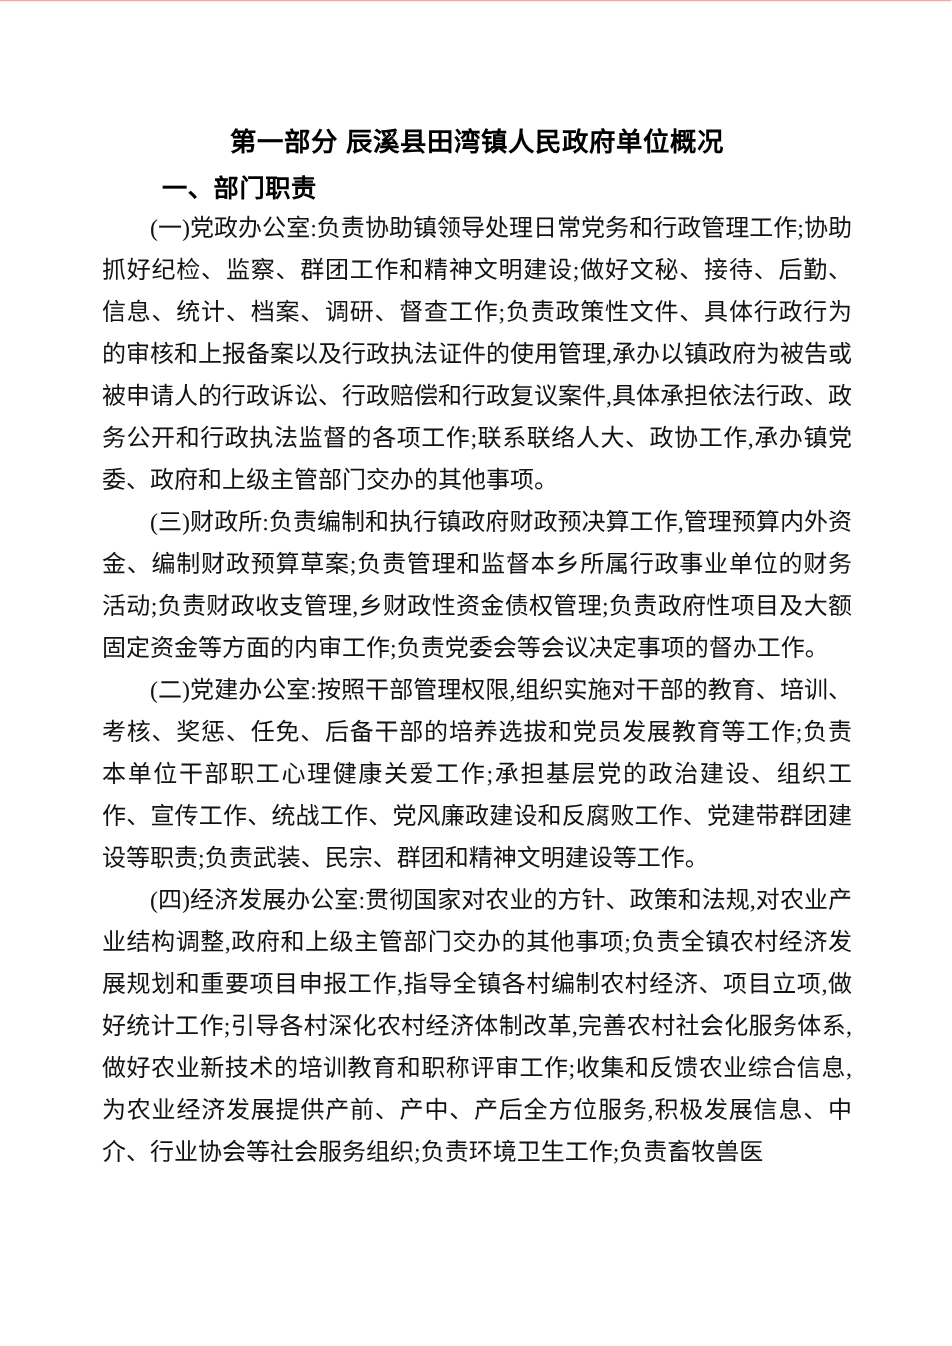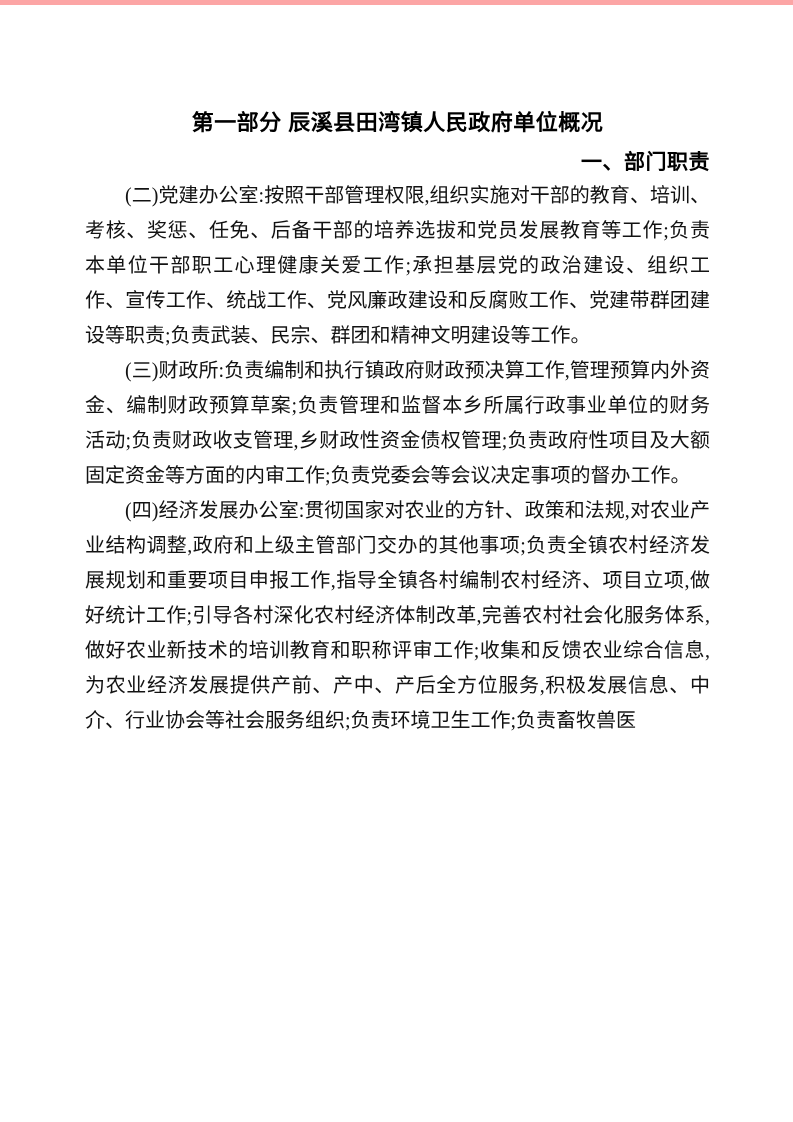--- a/index.html
+++ b/index.html
@@ -5,21 +5,21 @@
   html, body {
     margin: 0;
     padding: 0;
     background: #ffffff;
   }
   .page {
     position: relative;
     width: 793px;
     height: 1122px;
     background: #ffffff;
-    border-top: 5px solid #fca5a5;
+    border-top: 1px solid #fca5a5;
     overflow: hidden;
     box-sizing: border-box;
   }
   .content {
     position: absolute;
     left: 85px;
     top: 101px;
     width: 625px;
   }
   .doc-title {
@@ -34,21 +34,20 @@
   }
   .section-heading {
     font-family: "Liberation Sans", sans-serif;
     font-weight: bold;
     font-size: 21px;
     line-height: 27px;
     color: #000000;
     margin: 8px 0 0 0;
     padding-left: 50px;
     letter-spacing: 0.5px;
-    text-align: right;
   }
   .doc-body {
     margin-top: 3px;
   }
   .body-para {
     font-family: "Liberation Serif", serif;
     font-size: 20px;
     line-height: 35px;
     color: #121212;
     text-align: justify;
@@ -59,18 +58,19 @@
   }
 </style>
 </head>
 <body>
 
 <div class="page">
   <div class="content">
     <h1 class="doc-title">第一部分 辰溪县田湾镇人民政府单位概况</h1>
     <h2 class="section-heading">一、部门职责</h2>
     <div class="doc-body">
+      <p class="body-para">(一)党政办公室:负责协助镇领导处理日常党务和行政管理工作;协助抓好纪检、监察、群团工作和精神文明建设;做好文秘、接待、后勤、信息、统计、档案、调研、督查工作;负责政策性文件、具体行政行为的审核和上报备案以及行政执法证件的使用管理,承办以镇政府为被告或被申请人的行政诉讼、行政赔偿和行政复议案件,具体承担依法行政、政务公开和行政执法监督的各项工作;联系联络人大、政协工作,承办镇党委、政府和上级主管部门交办的其他事项。</p>
+      <p class="body-para">(三)财政所:负责编制和执行镇政府财政预决算工作,管理预算内外资金、编制财政预算草案;负责管理和监督本乡所属行政事业单位的财务活动;负责财政收支管理,乡财政性资金债权管理;负责政府性项目及大额固定资金等方面的内审工作;负责党委会等会议决定事项的督办工作。</p>
       <p class="body-para">(二)党建办公室:按照干部管理权限,组织实施对干部的教育、培训、考核、奖惩、任免、后备干部的培养选拔和党员发展教育等工作;负责本单位干部职工心理健康关爱工作;承担基层党的政治建设、组织工作、宣传工作、统战工作、党风廉政建设和反腐败工作、党建带群团建设等职责;负责武装、民宗、群团和精神文明建设等工作。</p>
-      <p class="body-para">(三)财政所:负责编制和执行镇政府财政预决算工作,管理预算内外资金、编制财政预算草案;负责管理和监督本乡所属行政事业单位的财务活动;负责财政收支管理,乡财政性资金债权管理;负责政府性项目及大额固定资金等方面的内审工作;负责党委会等会议决定事项的督办工作。</p>
       <p class="body-para">(四)经济发展办公室:贯彻国家对农业的方针、政策和法规,对农业产业结构调整,政府和上级主管部门交办的其他事项;负责全镇农村经济发展规划和重要项目申报工作,指导全镇各村编制农村经济、项目立项,做好统计工作;引导各村深化农村经济体制改革,完善农村社会化服务体系,做好农业新技术的培训教育和职称评审工作;收集和反馈农业综合信息,为农业经济发展提供产前、产中、产后全方位服务,积极发展信息、中介、行业协会等社会服务组织;负责环境卫生工作;负责畜牧兽医</p>
     </div>
   </div>
 </div>
 
 </body></html>

